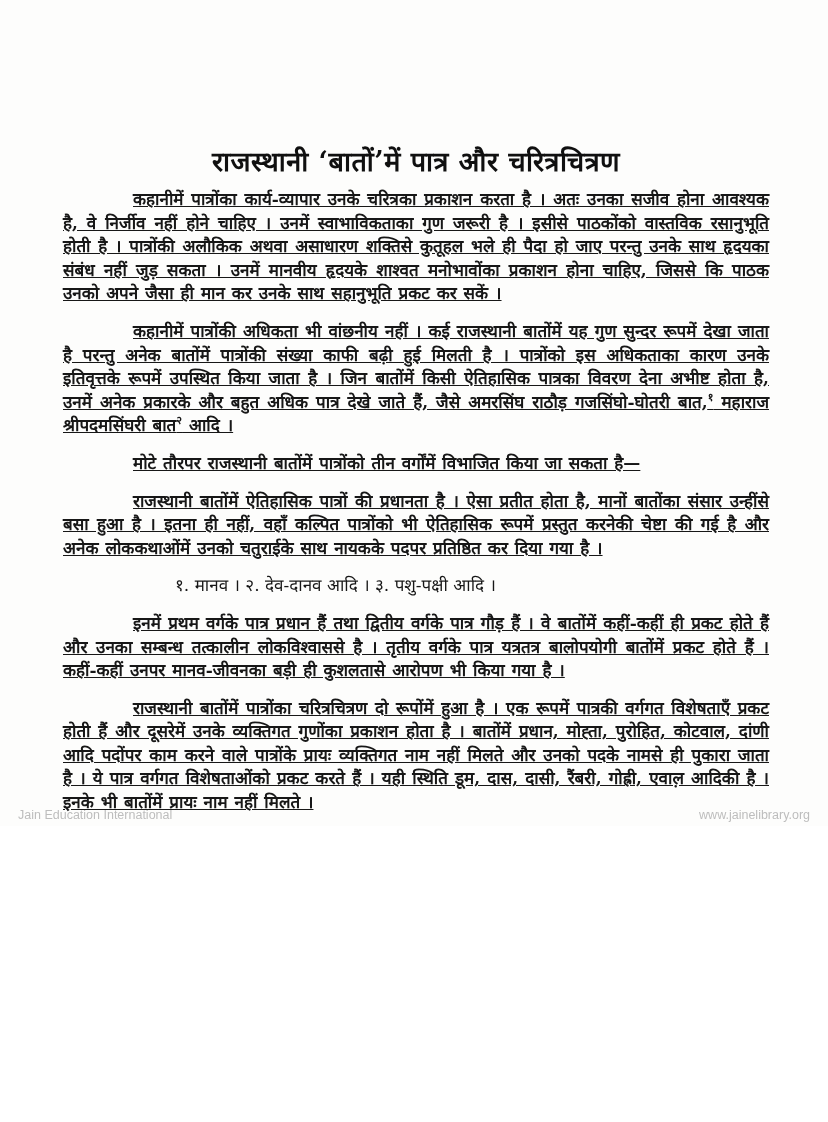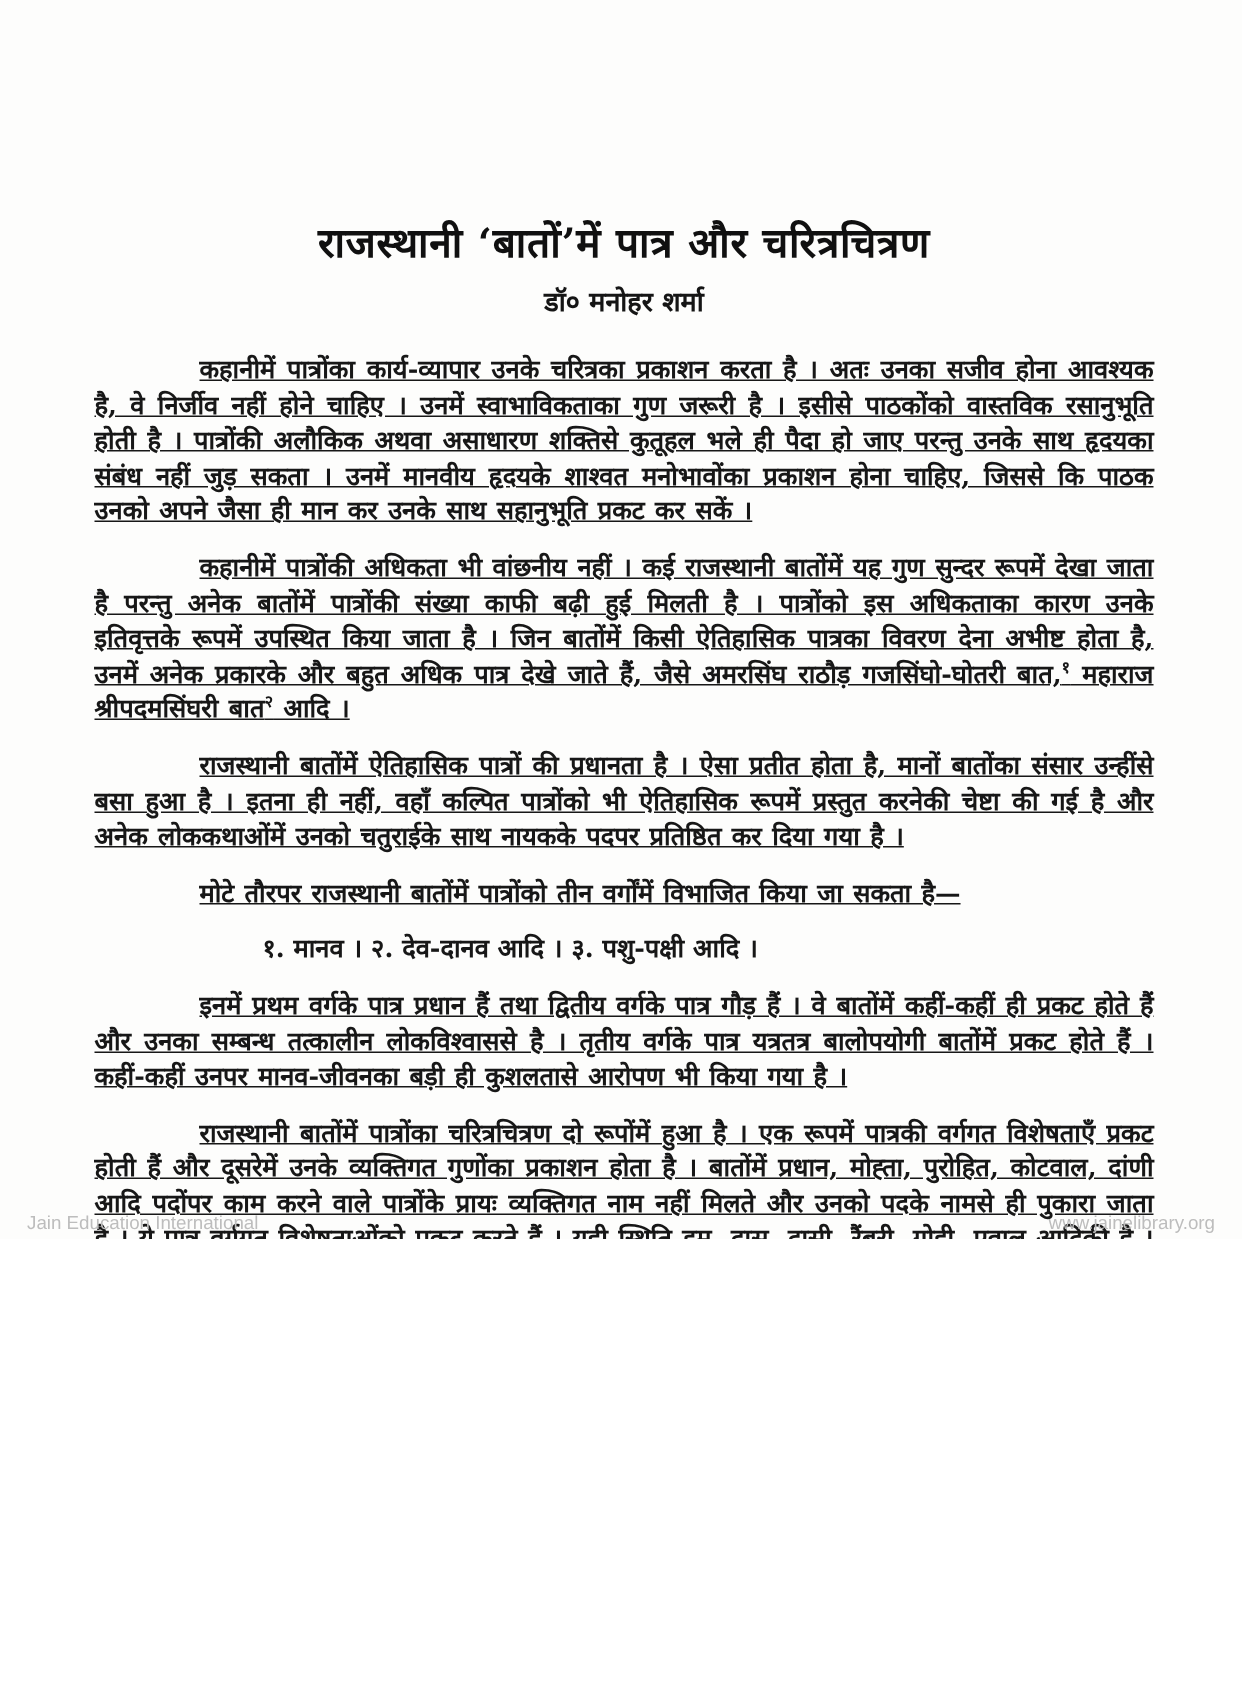--- a/index.html
+++ b/index.html
@@ -47,21 +47,21 @@
     text-decoration: underline;
   }
   .para sup {
     font-size: 11px;
     line-height: 0;
     vertical-align: super;
   }
   .list-line {
     font-size: 17px;
     line-height: 23.6px;
-    font-weight: 700;
+    font-weight: 400;
     margin: 0 0 14px 0;
     padding-left: 112px;
     color: #171717;
   }
   .footnote-rule {
     width: 196px;
     border: none;
     border-top: 2px solid #4a4a4a;
     margin: 16px 0 10px 0;
   }
@@ -99,29 +99,28 @@
   .bottom-bar .bb-center { flex: 1; text-align: center; }
   .bottom-bar .bb-left, .bottom-bar .bb-right { flex: 0 0 auto; }
 </style>
 </head>
 <body>
 
 <div class="page">
   <div class="content">
 
     <h1 class="doc-title">राजस्थानी ‘बातों’में पात्र और चरित्रचित्रण</h1>
-    <div class="doc-author">डॉ० मनोहर शर्मा</div>
 
     <p class="para">कहानीमें पात्रोंका कार्य-व्यापार उनके चरित्रका प्रकाशन करता है ।  अतः उनका सजीव होना आवश्यक है, वे निर्जीव नहीं होने चाहिए । उनमें स्वाभाविकताका गुण जरूरी है । इसीसे पाठकोंको वास्तविक रसानुभूति होती है ।  पात्रोंकी अलौकिक अथवा असाधारण शक्तिसे कुतूहल भले ही पैदा हो जाए परन्तु उनके साथ हृदयका संबंध नहीं जुड़ सकता ।  उनमें मानवीय हृदयके शाश्वत मनोभावोंका प्रकाशन होना चाहिए, जिससे कि पाठक उनको अपने जैसा ही मान कर उनके साथ सहानुभूति प्रकट कर सकें ।</p>
 
     <p class="para"><span>कहानीमें पात्रोंकी अधिकता भी वांछनीय नहीं ।  कई राजस्थानी बातोंमें यह गुण सुन्दर रूपमें देखा जाता है परन्तु अनेक बातोंमें पात्रोंकी संख्या काफी बढ़ी हुई मिलती है ।  पात्रोंको इस अधिकताका कारण उनके इतिवृत्तके रूपमें उपस्थित किया जाता है ।  जिन बातोंमें किसी ऐतिहासिक पात्रका विवरण देना अभीष्ट होता है, उनमें अनेक प्रकारके और बहुत अधिक पात्र देखे जाते हैं,  जैसे अमरसिंघ राठौड़ गजसिंघो-घोतरी बात,</span><sup>१</sup><span> महाराज श्रीपदमसिंघरी बात</span><sup>२</sup><span> आदि ।</span></p>
 
+    <p class="para">मोटे तौरपर राजस्थानी बातोंमें पात्रोंको तीन वर्गोंमें विभाजित किया जा सकता है—</p>
+
     <p class="para">राजस्थानी बातोंमें ऐतिहासिक पात्रों की प्रधानता है ।  ऐसा प्रतीत होता है,  मानों बातोंका संसार उन्हींसे बसा हुआ है ।  इतना ही नहीं, वहाँ कल्पित पात्रोंको भी ऐतिहासिक रूपमें प्रस्तुत करनेकी चेष्टा की गई है और अनेक लोककथाओंमें उनको चतुराईके साथ नायकके पदपर प्रतिष्ठित कर दिया गया है ।</p>
-
-    <p class="para">मोटे तौरपर राजस्थानी बातोंमें पात्रोंको तीन वर्गोंमें विभाजित किया जा सकता है—</p>
 
     <p class="list-line">१. मानव । २. देव-दानव आदि । ३. पशु-पक्षी आदि ।</p>
 
     <p class="para">इनमें प्रथम वर्गके पात्र प्रधान हैं  तथा द्वितीय वर्गके पात्र गौड़ हैं ।  वे बातोंमें कहीं-कहीं ही प्रकट होते हैं  और उनका सम्बन्ध तत्कालीन लोकविश्वाससे है ।  तृतीय वर्गके पात्र यत्रतत्र बालोपयोगी बातोंमें प्रकट होते हैं । कहीं-कहीं उनपर मानव-जीवनका बड़ी ही कुशलतासे आरोपण भी किया गया है ।</p>
 
     <p class="para">राजस्थानी बातोंमें पात्रोंका चरित्रचित्रण दो रूपोंमें हुआ है । एक रूपमें पात्रकी वर्गगत विशेषताएँ प्रकट होती हैं और दूसरेमें उनके व्यक्तिगत गुणोंका प्रकाशन होता है ।  बातोंमें प्रधान, मोह्ता, पुरोहित, कोटवाल, दांणी आदि पदोंपर काम करने वाले पात्रोंके प्रायः व्यक्तिगत नाम नहीं मिलते और उनको पदके नामसे ही पुकारा जाता है ।  ये पात्र वर्गगत विशेषताओंको प्रकट करते हैं । यही स्थिति डूम, दास, दासी, रैंबरी, गोह्री, एवाल़ आदिकी है । इनके भी बातोंमें प्रायः नाम नहीं मिलते ।</p>
 
 
     <hr class="footnote-rule">
 

